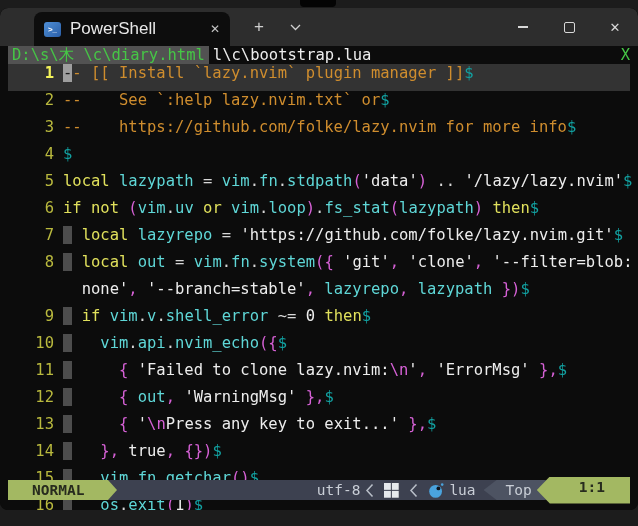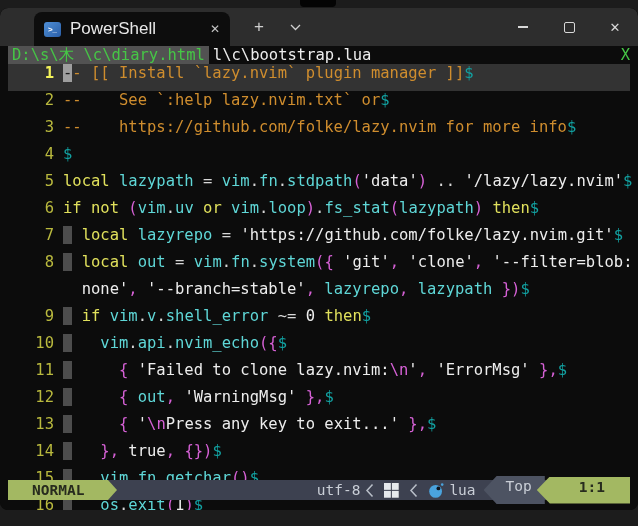--- a/index.html
+++ b/index.html
@@ -53,21 +53,21 @@
   
   .statusline{position:absolute;left:8px;right:8px;bottom:10px;height:20px;background:var(--bar_bg);
               display:flex;align-items:center;font-size:14.5px;color:var(--sl_text);white-space:pre}
   .seg-mode{background:var(--mode_bg);color:var(--mode_fg);font-weight:bold;height:20px;
             line-height:20px;padding:0 24px}
   .seg-mode-arrow{width:0;height:0;border-left:9px solid var(--mode_bg);
                   border-top:10px solid transparent;border-bottom:10px solid transparent}
   .sl-file{margin-left:9px}
   .sl-enc{margin-left:auto}
   .sl-icon{margin:0 5px;flex:none;display:block}
-  .seg-top{background:var(--seg_bg);height:28px;line-height:20px;padding:0 13px 0 22px;
+  .seg-top{background:var(--seg_bg);height:20px;line-height:20px;padding:0 13px 0 22px;
            clip-path:polygon(0 50%,13px 0,100% 0,100% 100%,13px 100%);margin-left:8px}
   .seg-pos{background:var(--mode_bg);color:var(--mode_fg);font-weight:bold;height:27px;line-height:20px;
            padding:0 25px 0 42px;clip-path:polygon(0 50%,13px 0,100% 0,100% 100%,13px 100%);
            margin-left:-8px}
 </style>
 </head>
 <body>
 
 <div class="notch"></div>
 

